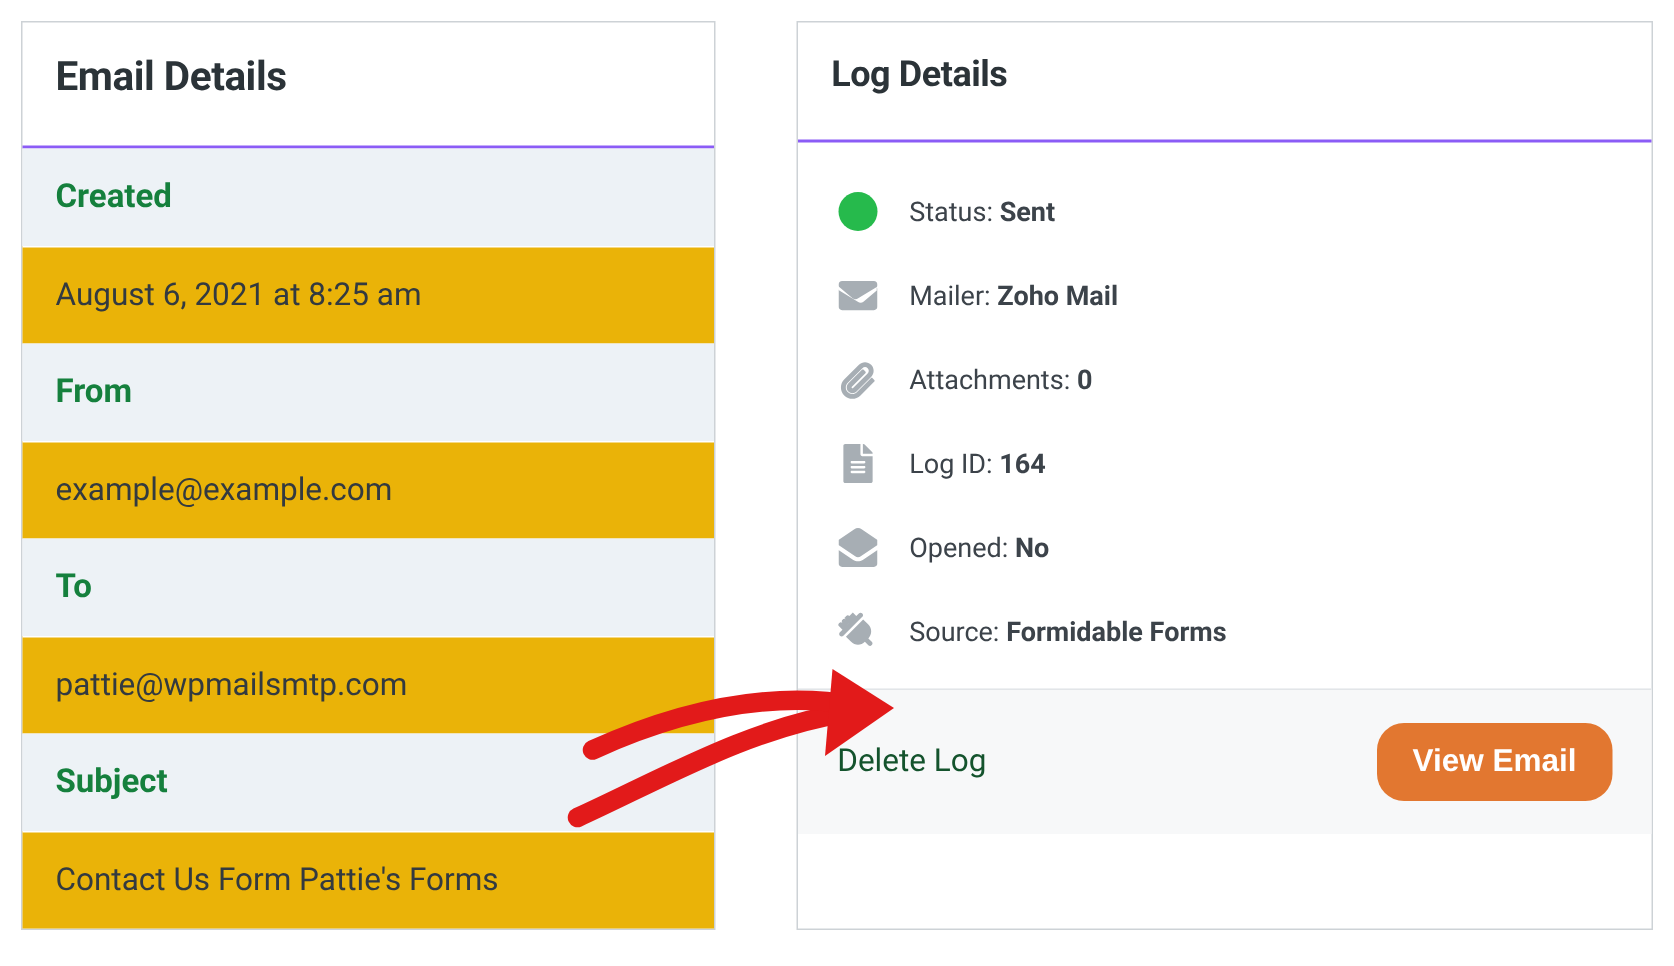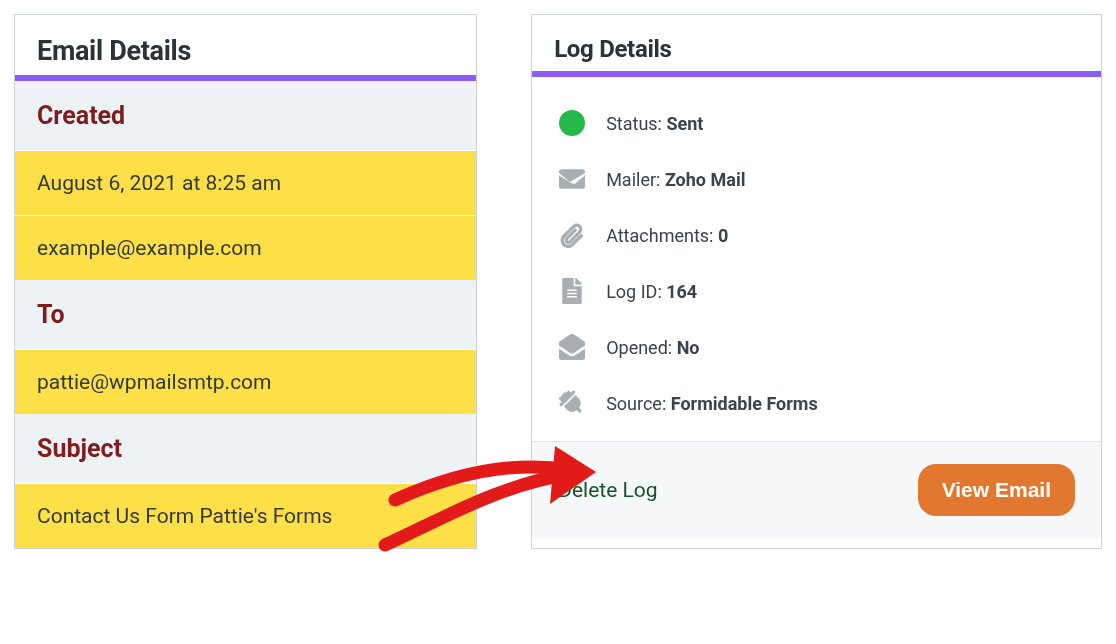--- a/index.html
+++ b/index.html
@@ -20,46 +20,46 @@
     border: 1px solid #cdd2d6;
     background: #ffffff;
   }
   .panel-left {
     width: 490px;
   }
   .panel-right {
     width: 604px;
   }
   .panel-header {
-    padding: 20px 22px 8px 22px;
-    border-bottom: 6px solid #8b5cf6;
+    padding: 20px 22px 30px 22px;
+    border-bottom: 2px solid #8b5cf6;
   }
   .panel-header h2 {
     font-size: 27px;
     font-weight: 700;
     color: #2b3338;
     letter-spacing: -0.3px;
   }
   .panel-right .panel-header h2 {
     font-size: 24px;
     font-weight: 700;
   }
   .rows {
     display: flex;
     flex-direction: column;
   }
   .row-label {
     background: #edf2f6;
     padding: 20px 22px;
-    font-size: 25px;
-    font-weight: 700;
-    color: #7f1d1d;
+    font-size: 22px;
+    font-weight: 700;
+    color: #15803d;
   }
   .row-value {
-    background: #fde047;
+    background: #eab308;
     padding: 20px 22px;
     font-size: 21px;
     font-weight: 400;
     color: #333a40;
     border-top: 1px solid #fff;
   }
   .log-body {
     padding: 18px 26px 10px 26px;
   }
   .log-item {
@@ -131,20 +131,21 @@
 
 <div class="panels">
 
   <div class="panel panel-left">
     <div class="panel-header">
       <h2>Email Details</h2>
     </div>
     <div class="rows">
       <div class="row-label">Created</div>
       <div class="row-value">August 6, 2021 at 8:25 am</div>
+      <div class="row-label">From</div>
       <div class="row-value">example@example.com</div>
       <div class="row-label">To</div>
       <div class="row-value">pattie@wpmailsmtp.com</div>
       <div class="row-label">Subject</div>
       <div class="row-value">Contact Us Form Pattie's Forms</div>
     </div>
   </div>
 
   <div class="panel panel-right">
     <div class="panel-header">

